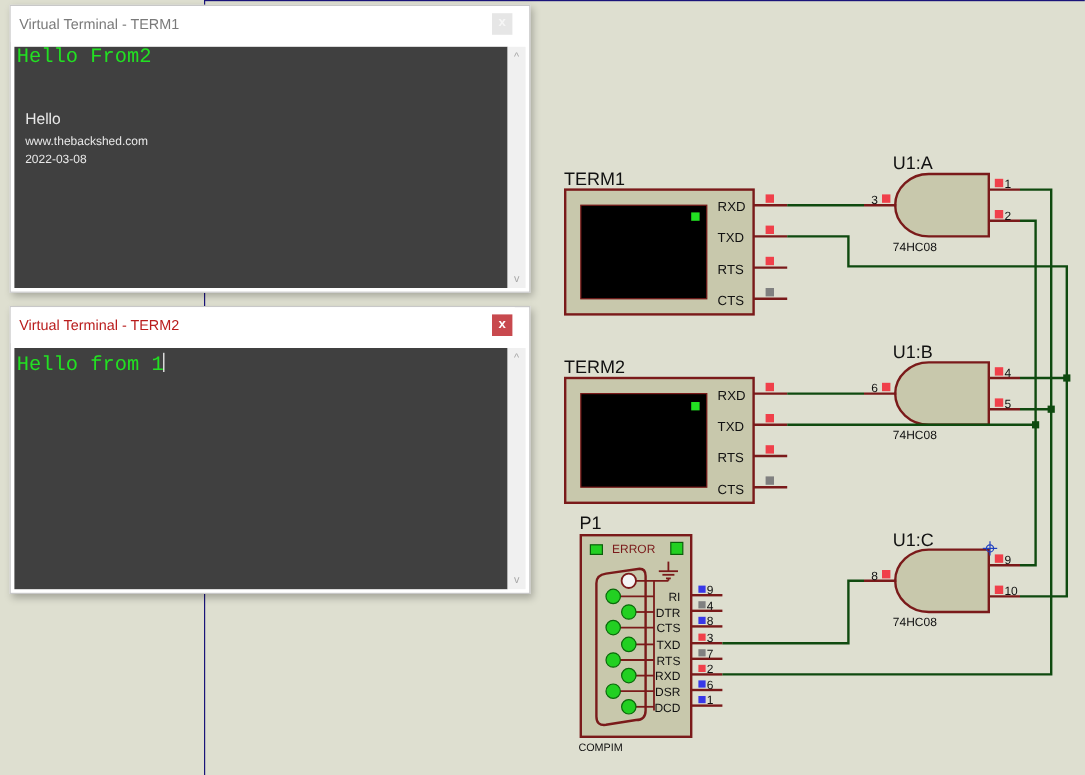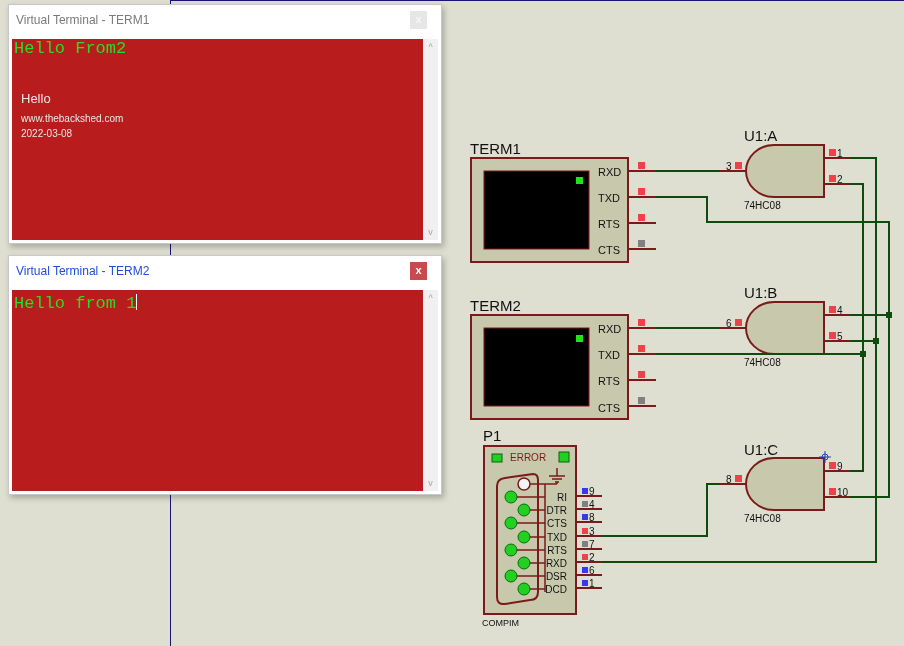--- a/index.html
+++ b/index.html
@@ -3,25 +3,25 @@
 <meta charset="utf-8">
 <style>
   html, body { margin:0; padding:0; }
   body { width:904px; height:646px; position:relative; overflow:hidden; background:#dedfd0; font-family:"Liberation Sans", sans-serif; }
   #schematic { position:absolute; left:0; top:0; width:904px; height:646px; }
   .vline { position:absolute; left:170px; top:0; width:1px; height:646px; background:#1a147a; }
   .hline-top { position:absolute; left:170px; top:0; width:734px; height:1px; background:#1a147a; }
 
   .vt-window { position:absolute; background:#ffffff; box-shadow:2px 3px 6px rgba(0,0,0,0.25); border:1px solid #c8c8c8; }
   .vt-title { position:absolute; left:0; top:0; right:12px; height:30px; background:#fff; }
-  .vt-title-text { position:absolute; left:7px; top:8px; font-size:12px; color:#1d4ed8; font-family:"Liberation Sans", sans-serif; }
+  .vt-title-text { position:absolute; left:7px; top:8px; font-size:12px; color:#b91c1c; font-family:"Liberation Sans", sans-serif; }
   .vt-title-text.inactive { color:#7a7a7a; }
   .vt-close { position:absolute; right:2px; top:6px; width:17px; height:18px; background:#e6e6e6; color:#fff; font-size:11px; text-align:center; line-height:17px; font-weight:bold; }
   .vt-close.active { background:#c8494e; }
-  .vt-screen { position:absolute; left:3px; top:34px; right:18px; bottom:3px; background:#b91c1c; overflow:hidden; }
+  .vt-screen { position:absolute; left:3px; top:34px; right:18px; bottom:3px; background:#404040; overflow:hidden; }
   .vt-scroll { position:absolute; right:3px; top:34px; width:15px; bottom:3px; background:#f0f0f0; }
   .vt-scroll .up, .vt-scroll .down { position:absolute; left:0; width:15px; height:14px; color:#a6a6a6; font-size:9px; text-align:center; line-height:14px; }
   .vt-scroll .up { top:1px; }
   .vt-scroll .down { bottom:1px; }
   .vt-line { position:absolute; left:2px; font-family:"Liberation Mono", monospace; font-size:17px; color:#22e022; white-space:pre; }
   .cursor { display:inline-block; width:1px; height:16px; background:#fff; vertical-align:-2px; }
   .overlay-text { position:absolute; color:#e8e8e8; white-space:nowrap; font-family:"Liberation Sans", sans-serif; }
 
   .lbl { font-family:"Liberation Sans", sans-serif; }
 </style>

